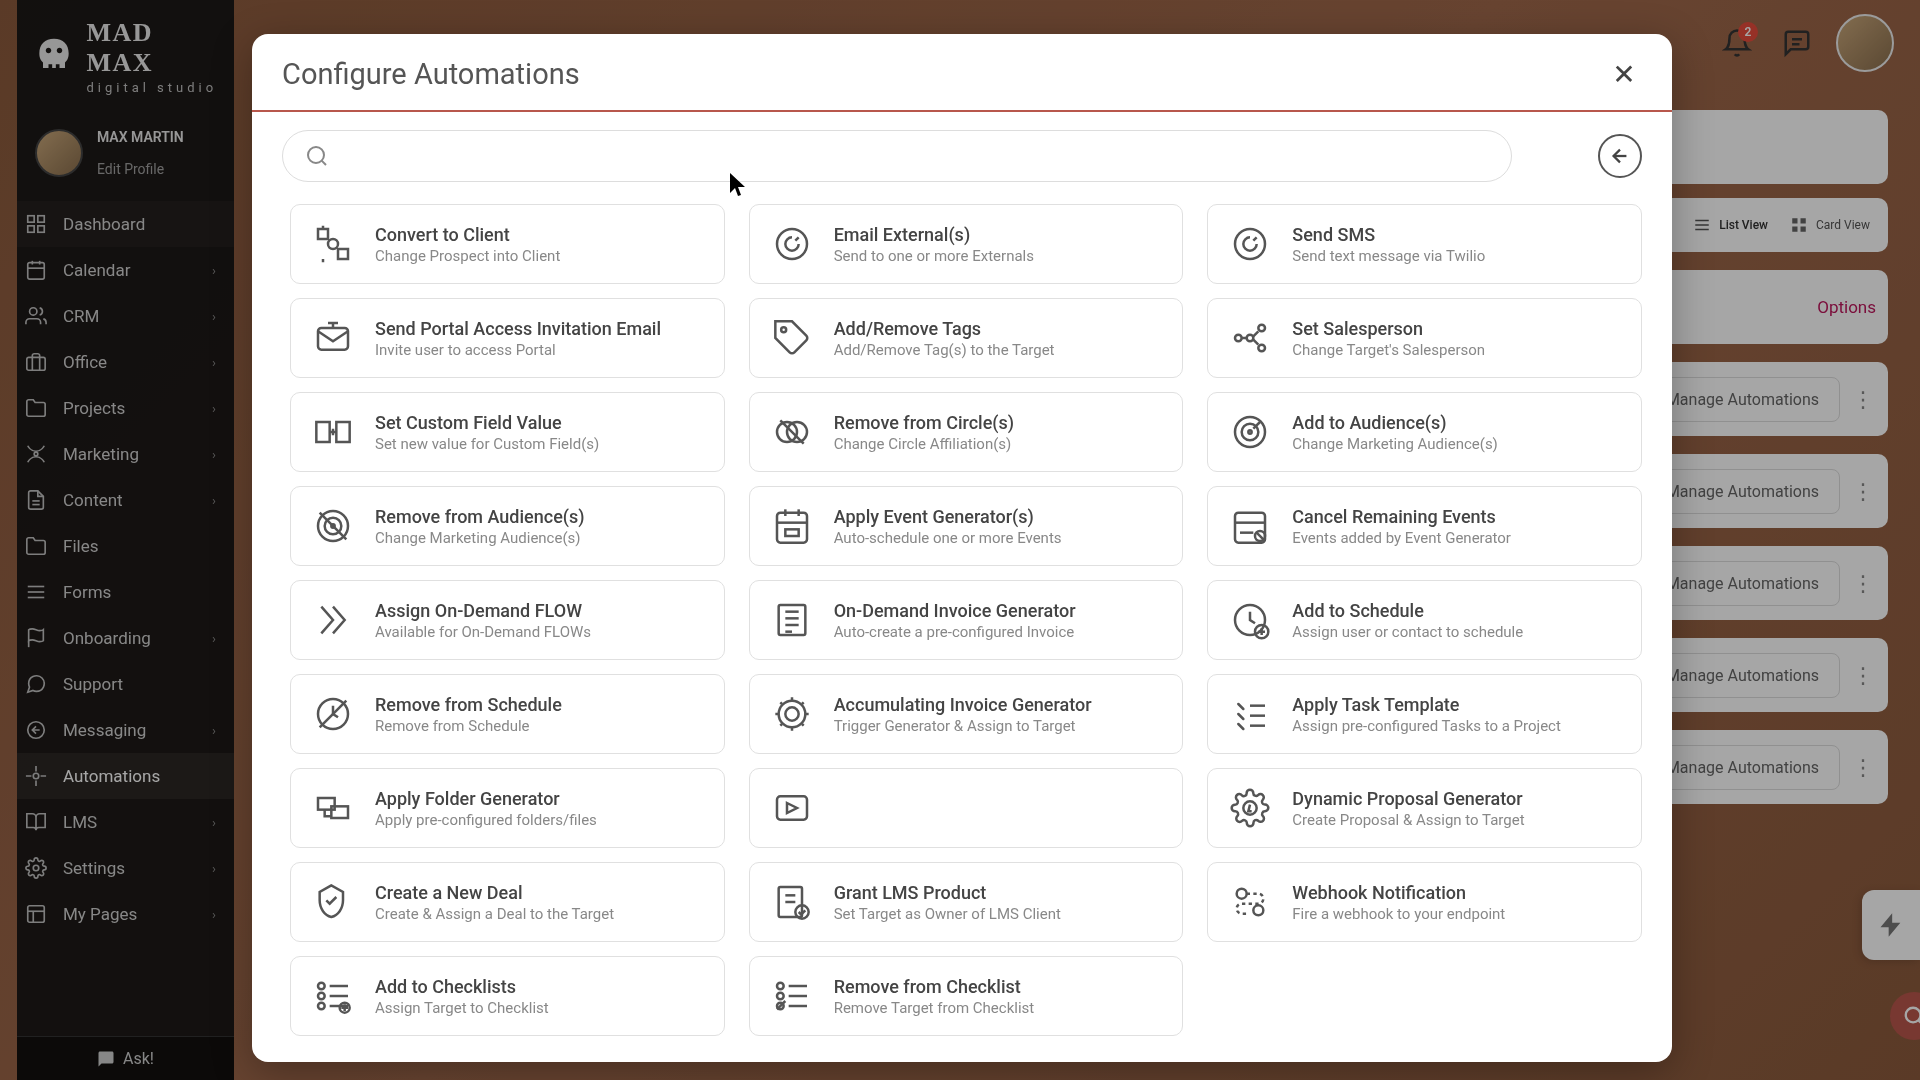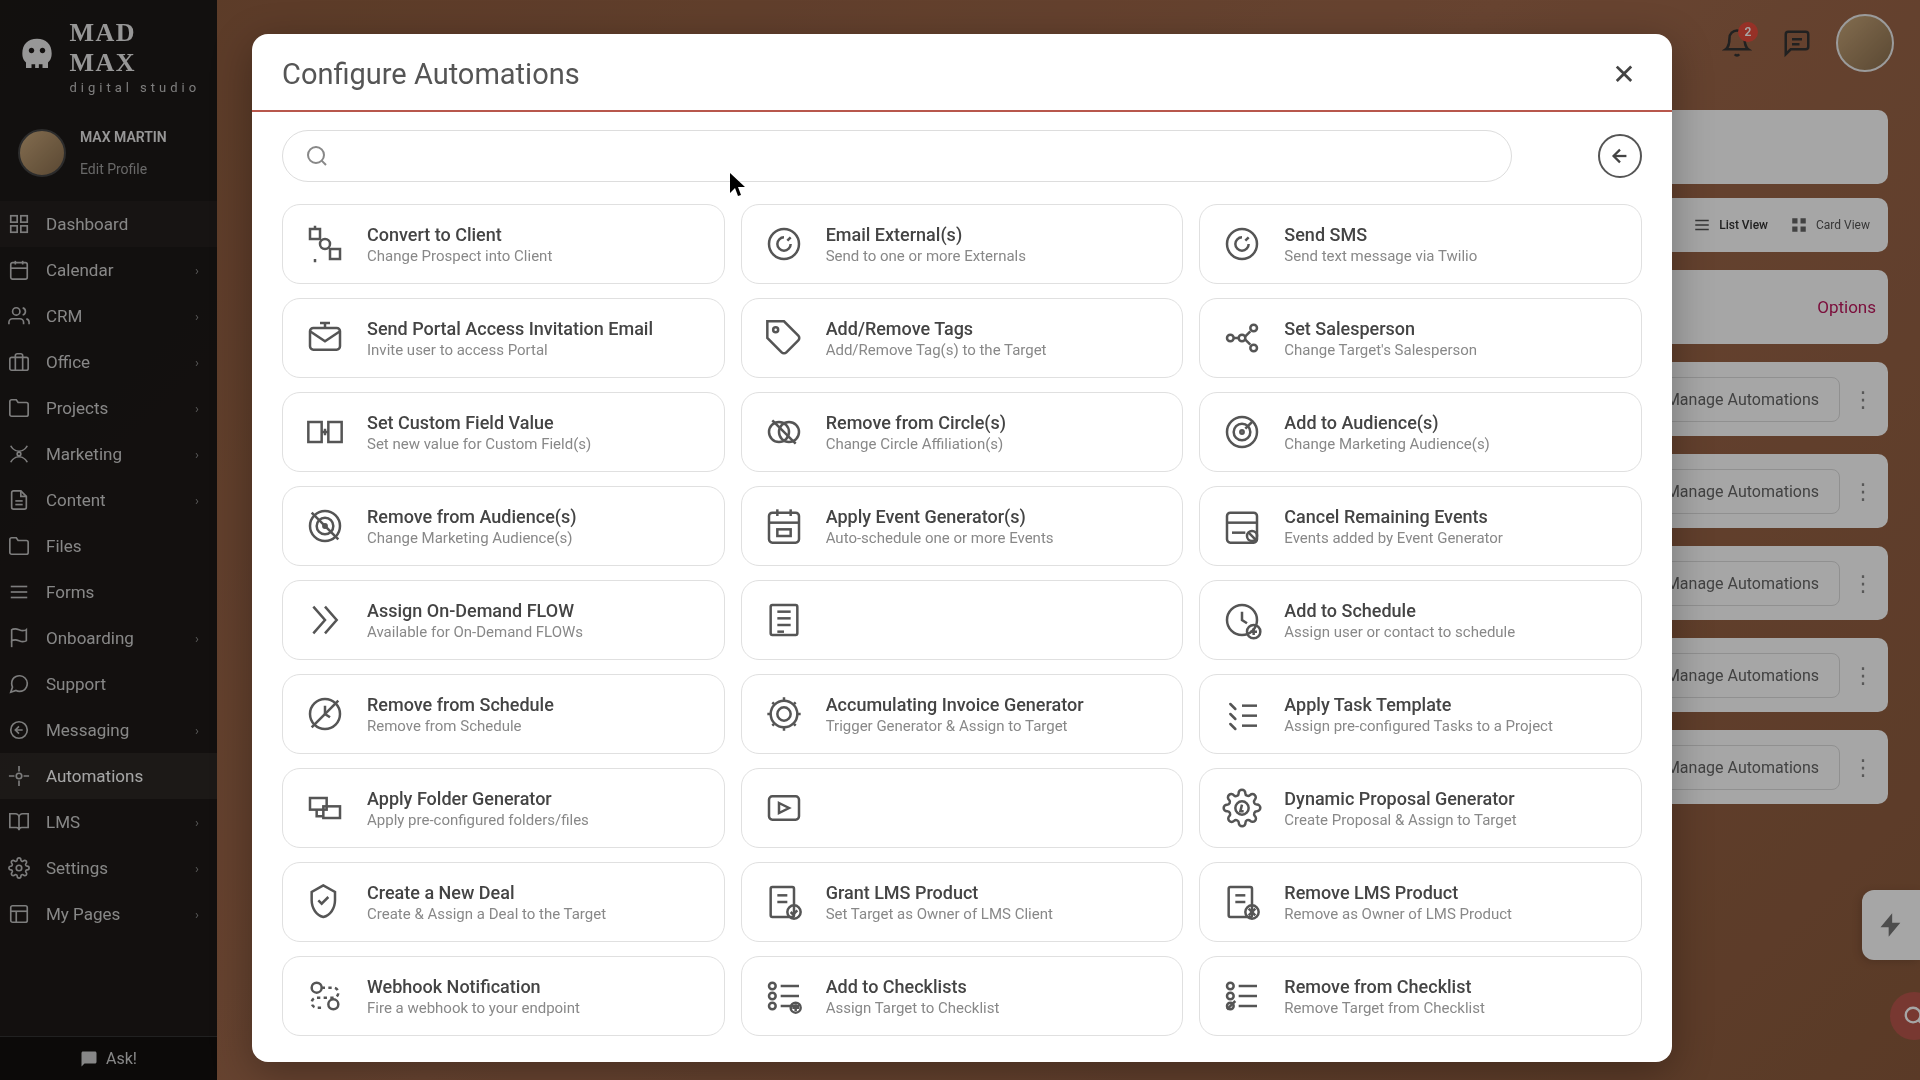--- a/index.html
+++ b/index.html
@@ -1,19 +1,19 @@
 <!DOCTYPE html>
 <html><head>
   <meta charset="utf-8">
   <style>
     * { margin: 0; padding: 0; box-sizing: border-box; font-family: -apple-system, BlinkMacSystemFont, 'Segoe UI', Roboto, sans-serif; }
     body { width: 1920px; height: 1080px; overflow: hidden; background: linear-gradient(135deg, #8b5a3c 0%, #a0694c 50%, #8b5a3c 100%); position: relative; }
     
     
-    .sidebar { position: absolute; left: 0; top: 0; width: 217px; height: 100%; background: rgba(20,20,20,0.92); z-index: 5; }
+    .sidebar { position: absolute; left: 17px; top: 0; width: 217px; height: 100%; background: rgba(20,20,20,0.92); z-index: 5; }
     .logo-area { padding: 18px 14px 22px; display: flex; align-items: center; gap: 10px; }
     .logo-skull { width: 48px; height: 48px; display: flex; align-items: center; justify-content: center; }
     .logo-skull svg { fill: #e8e8e8; }
     .logo-text { color: #e8e8e8; }
     .logo-text .main { font-size: 26px; font-weight: 700; letter-spacing: 1.5px; font-family: Georgia, serif; }
     .logo-text .sub { font-size: 13px; letter-spacing: 4px; color: #c0c0c0; margin-top: 2px; }
     
     .profile { display: flex; align-items: center; gap: 14px; padding: 12px 18px 20px; }
     .avatar-sm { width: 48px; height: 48px; border-radius: 50%; background: linear-gradient(135deg,#c9a77a,#8b6f4e); border: 2px solid #444; }
     .profile-text .name { color: #e8e8e8; font-size: 14px; font-weight: 600; }
@@ -57,21 +57,21 @@
     .close-btn { width: 36px; height: 36px; display: flex; align-items: center; justify-content: center; cursor: pointer; font-size: 28px; color: #444; }
     
     .search-row { display: flex; align-items: center; padding: 18px 30px 8px; gap: 20px; }
     .search-box { flex: 1; max-width: 1230px; border: 1px solid #ddd; border-radius: 26px; height: 52px; display: flex; align-items: center; padding: 0 22px; }
     .search-box svg { width: 24px; height: 24px; stroke: #888; fill: none; stroke-width: 2; }
     .search-input { border: none; outline: none; flex: 1; font-size: 18px; margin-left: 14px; color: #444; }
     .back-btn { width: 44px; height: 44px; border: 2px solid #555; border-radius: 50%; display: flex; align-items: center; justify-content: center; cursor: pointer; margin-left: auto; }
     .back-btn svg { width: 22px; height: 22px; stroke: #444; fill: none; stroke-width: 2.5; }
     
     .cards { display: grid; grid-template-columns: repeat(3, 1fr); gap: 14px 16px; padding: 14px 30px 0; }
-    .card { border: 1px solid #e0e0e0; border-radius: 18px; padding: 16px 20px; display: flex; align-items: center; gap: 20px; cursor: pointer; min-height: 80px; }
+    .card { border: 1px solid #e0e0e0; border-radius: 10px; padding: 16px 20px; display: flex; align-items: center; gap: 20px; cursor: pointer; min-height: 80px; margin-left: 8px; }
     .card-icon { width: 44px; height: 44px; display: flex; align-items: center; justify-content: center; flex-shrink: 0; }
     .card-icon svg { width: 40px; height: 40px; stroke: #555; fill: none; stroke-width: 1.5; }
     .card-text .ct-title { color: #444; font-size: 18px; font-weight: 500; margin-bottom: 2px; }
     .card-text .ct-sub { color: #888; font-size: 15px; }
     
     .cursor { position: absolute; left: 729px; top: 173px; z-index: 30; pointer-events: none; }
     .cursor svg { width: 18px; height: 24px; fill: #000; }
     
     .fab { position: absolute; right: 0; bottom: 120px; width: 58px; height: 70px; background: #fff; border-radius: 12px 0 0 12px; display: flex; align-items: center; justify-content: center; z-index: 6; box-shadow: -2px 2px 8px rgba(0,0,0,0.15); }
     .fab svg { width: 28px; height: 28px; fill: #777; }
@@ -531,20 +531,24 @@
       <div class="card">
         <span class="card-icon">
           <svg viewBox="0 0 24 24">
             <rect x="4" y="3" width="16" height="18" rx="1"></rect>
             <line x1="8" y1="7" x2="16" y2="7"></line>
             <line x1="8" y1="11" x2="16" y2="11"></line>
             <line x1="8" y1="15" x2="16" y2="15"></line>
             <line x1="8" y1="19" x2="12" y2="19"></line>
           </svg>
         </span>
+        <span class="card-text">
+          <div class="ct-title">On-Demand Invoice Generator</div>
+          <div class="ct-sub">Auto-create a pre-configured Invoice</div>
+        </span>
       </div>
       <div class="card">
         <span class="card-icon">
           <svg viewBox="0 0 24 24">
             <circle cx="12" cy="12" r="9"></circle>
             <path d="M12 7v5l3 2"></path>
             <circle cx="19" cy="19" r="4"></circle>
             <path d="M19 17v4M17 19h4"></path>
           </svg>
         </span>
@@ -645,36 +649,20 @@
             <rect x="4" y="3" width="14" height="18" rx="1"></rect>
             <circle cx="18" cy="18" r="4"></circle>
             <path d="M16 18l1.5 1.5L20 17"></path>
             <line x1="8" y1="8" x2="14" y2="8"></line>
             <line x1="8" y1="12" x2="14" y2="12"></line>
           </svg>
         </span>
         <span class="card-text">
           <div class="ct-title">Grant LMS Product</div>
           <div class="ct-sub">Set Target as Owner of LMS Client</div>
-        </span>
-      </div>
-      <div class="card">
-        <span class="card-icon">
-          <svg viewBox="0 0 24 24">
-            <rect x="4" y="3" width="14" height="18" rx="1"></rect>
-            <circle cx="18" cy="18" r="4"></circle>
-            <line x1="16" y1="16" x2="20" y2="20"></line>
-            <line x1="20" y1="16" x2="16" y2="20"></line>
-            <line x1="8" y1="8" x2="14" y2="8"></line>
-            <line x1="8" y1="12" x2="14" y2="12"></line>
-          </svg>
-        </span>
-        <span class="card-text">
-          <div class="ct-title">Remove LMS Product</div>
-          <div class="ct-sub">Remove as Owner of LMS Product</div>
         </span>
       </div>
       <div class="card">
         <span class="card-icon">
           <svg viewBox="0 0 24 24">
             <circle cx="7" cy="7" r="3"></circle>
             <circle cx="17" cy="17" r="3"></circle>
             <path d="M10 7h7a3 3 0 0 1 0 6H7a3 3 0 0 0 0 6h4" stroke-dasharray="2 2"></path>
           </svg>
         </span>

